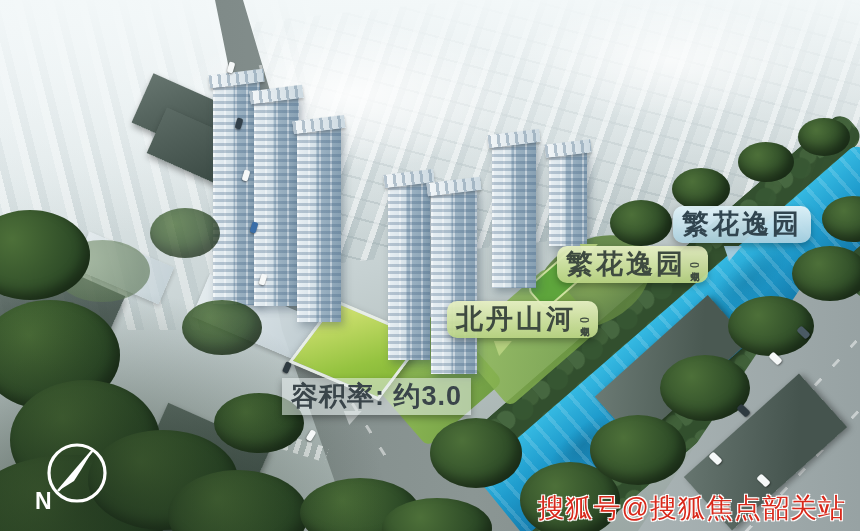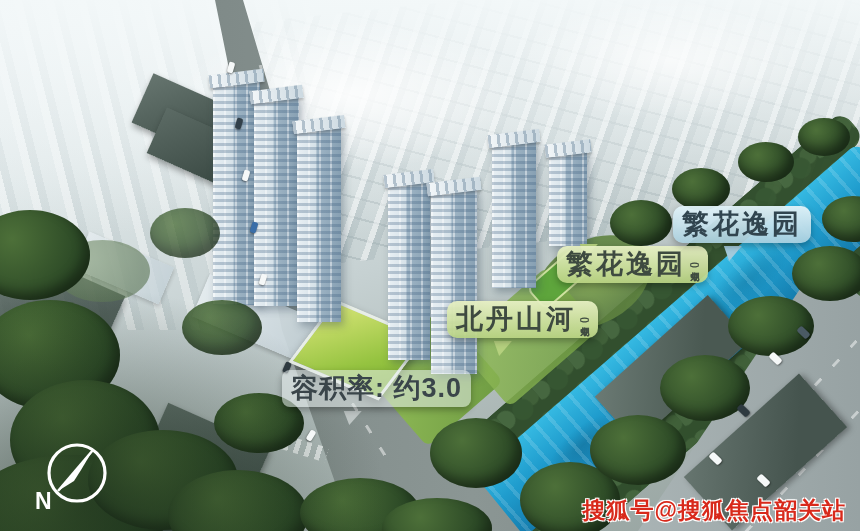--- a/index.html
+++ b/index.html
@@ -72,24 +72,24 @@
   .hill{background:radial-gradient(closest-side,#7ba04b,#5f8340 80%);border-radius:50%;opacity:.9;}
   
   .bubble{
     display:flex;align-items:center;gap:3px;border-radius:10px;padding:3px 9px;
     font-weight:700;letter-spacing:3px;box-shadow:0 3px 7px rgba(0,0,0,.3);z-index:20;
   }
   .bubble .main{font-size:27px;line-height:1.15;white-space:nowrap;}
   .bubble .tag{writing-mode:vertical-rl;font-size:9px;font-weight:600;letter-spacing:0;line-height:1;margin-left:1px;}
   .bubble.green{background:linear-gradient(180deg, rgba(231,240,196,.95), rgba(185,211,131,.93));color:#3e4a40;}
   .bubble.blue{background:linear-gradient(180deg, rgba(225,242,248,.96), rgba(170,208,223,.93));color:#31454f;}
-  .bubble.frost{background:rgba(230,236,236,.55);color:#3a454a;letter-spacing:1px;border-radius:8px;}
+  .bubble.frost{background:rgba(230,236,236,.55);color:#3a454a;letter-spacing:1px;border-radius:0;margin-top:8px;}
   .tail{width:0;height:0;border-left:9px solid transparent;border-right:9px solid transparent;z-index:19;transform:skewX(-14deg);}
   .watermark{
-    z-index:30;font-size:23px;font-weight:700;color:#d8291b;letter-spacing:1px;white-space:nowrap;
+    z-index:30;font-size:27px;font-weight:400;color:#d8291b;letter-spacing:1px;white-space:nowrap;
     text-shadow:-1px -1px 0 #fff,1px -1px 0 #fff,-1px 1px 0 #fff,1px 1px 0 #fff,0 0 2px #fff;
   }
 </style>
 </head>
 <body>
 
 <div id="canvas">
 
   <div class="abs roofgrid" style="left:250px;top:-10px;width:620px;height:250px;"></div>
   <div class="abs citytex" style="left:0;top:0;width:310px;height:330px;"></div>

